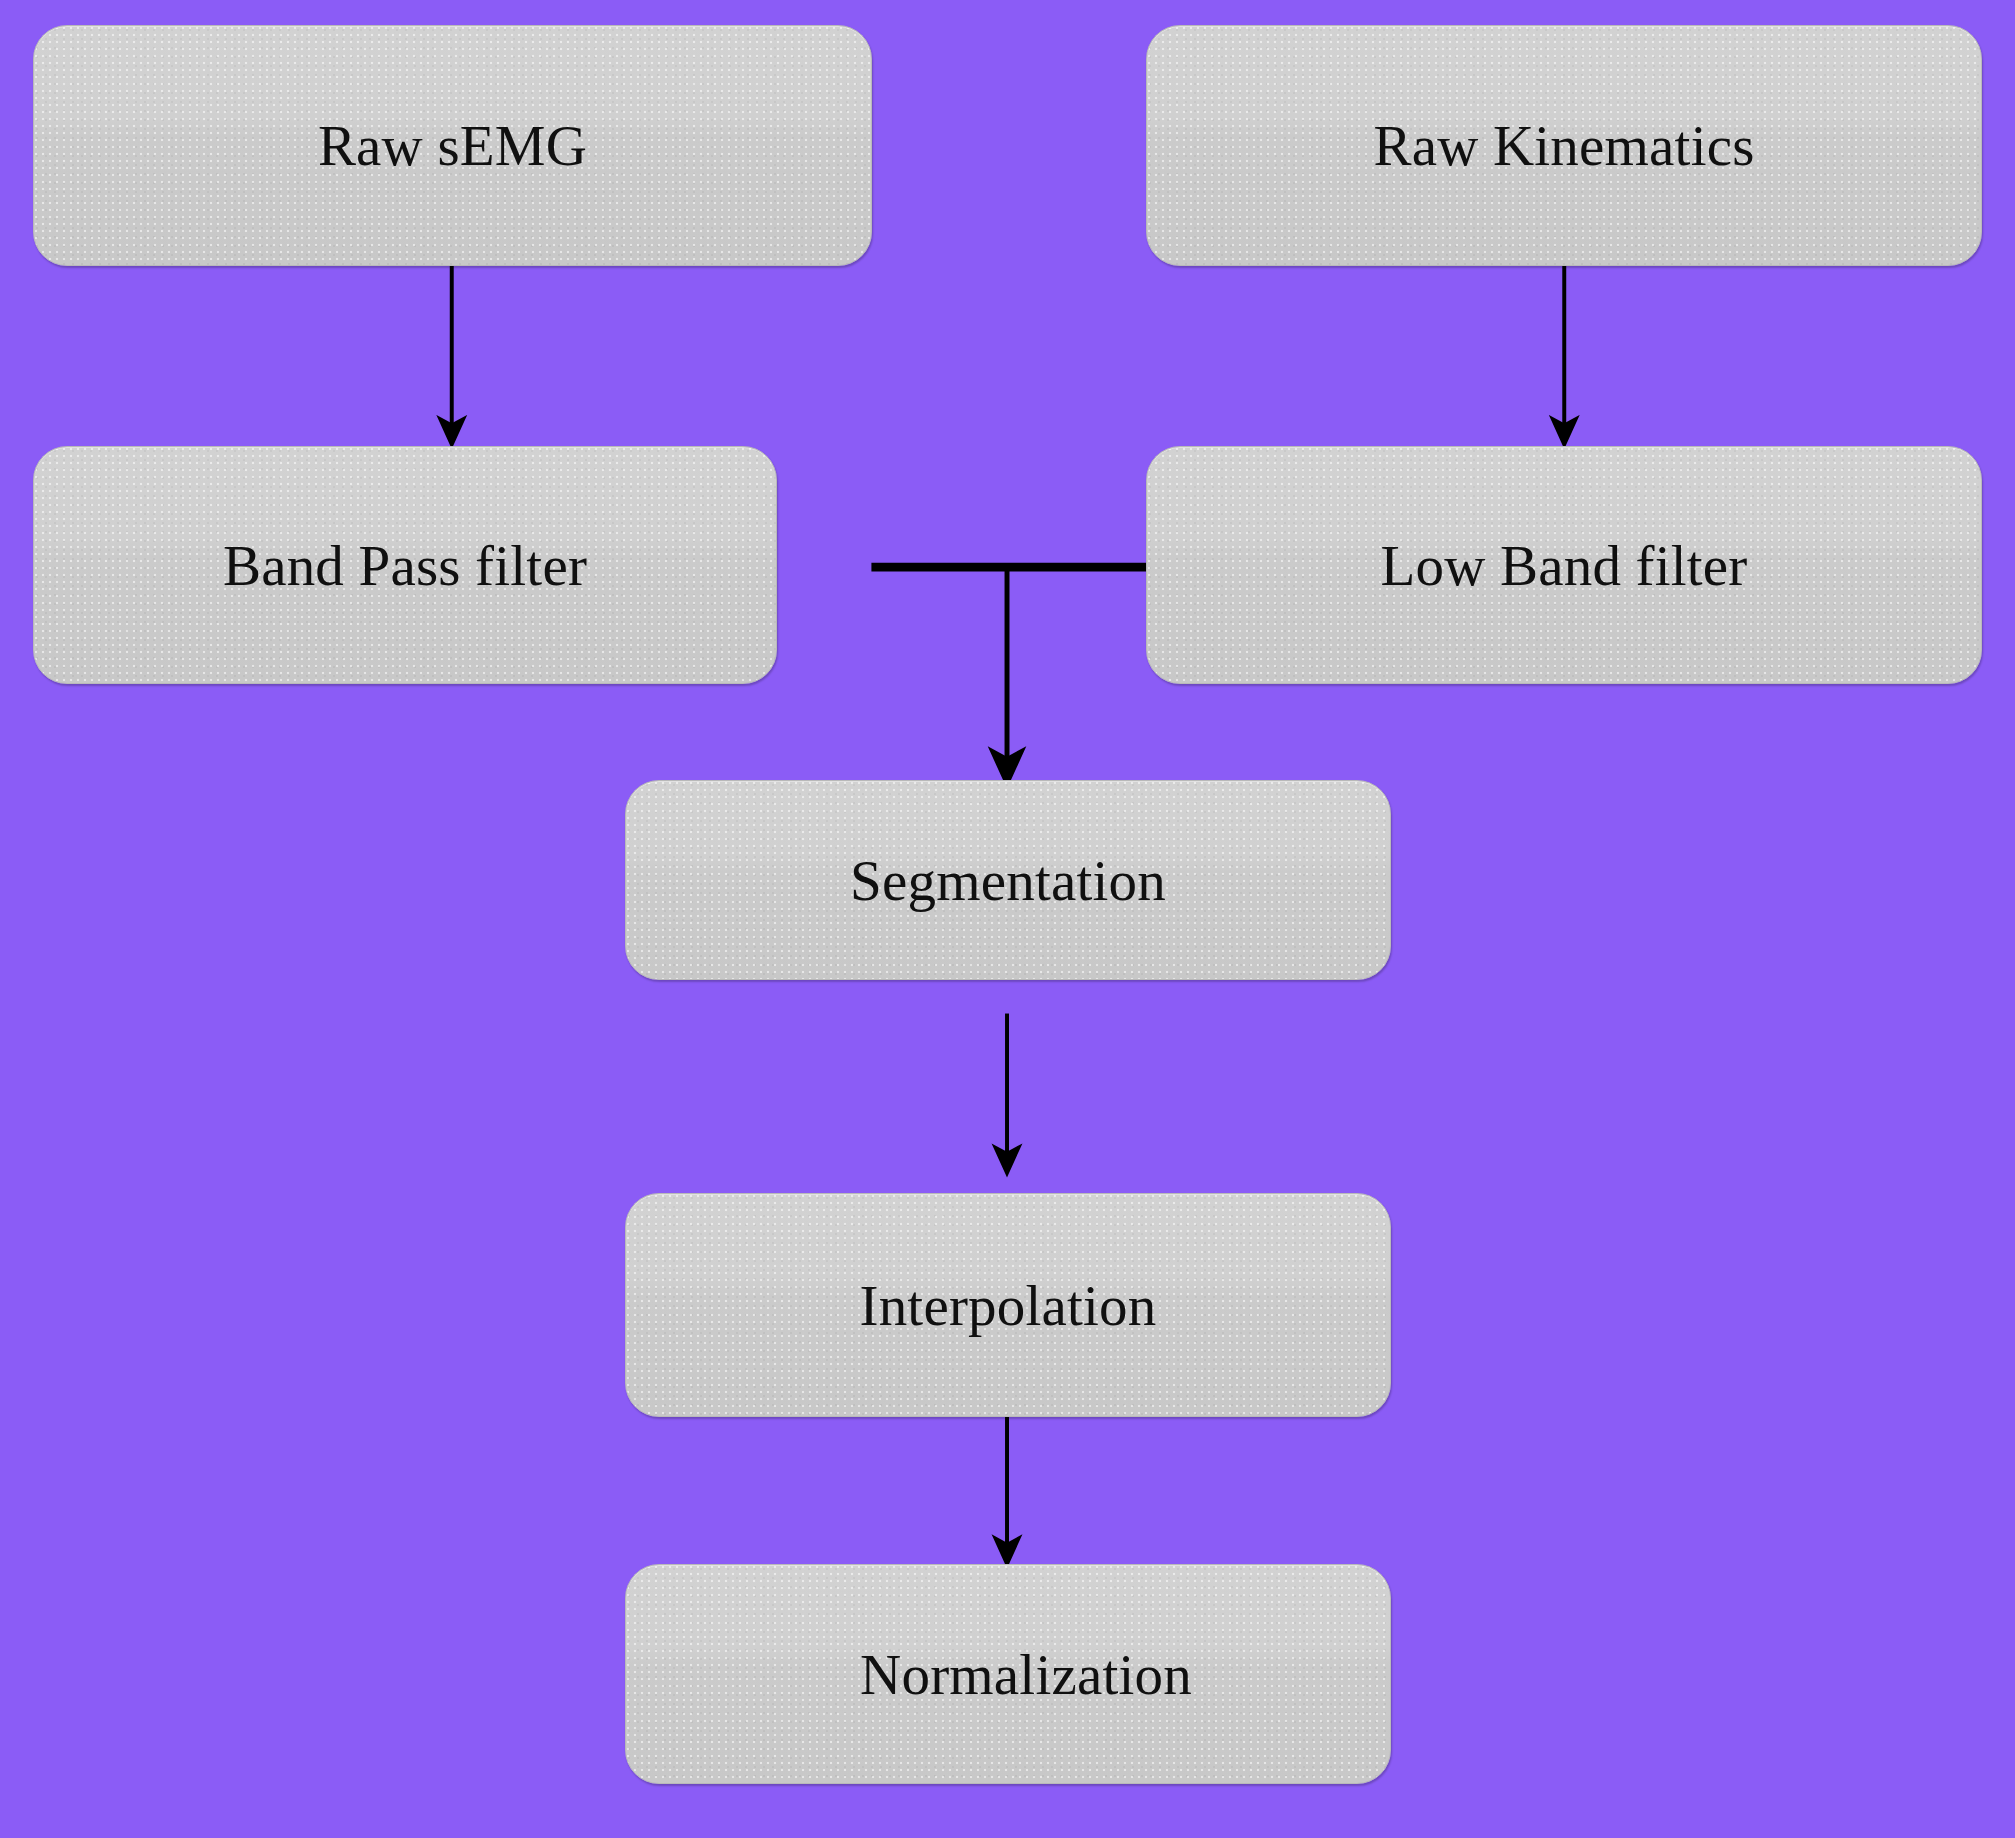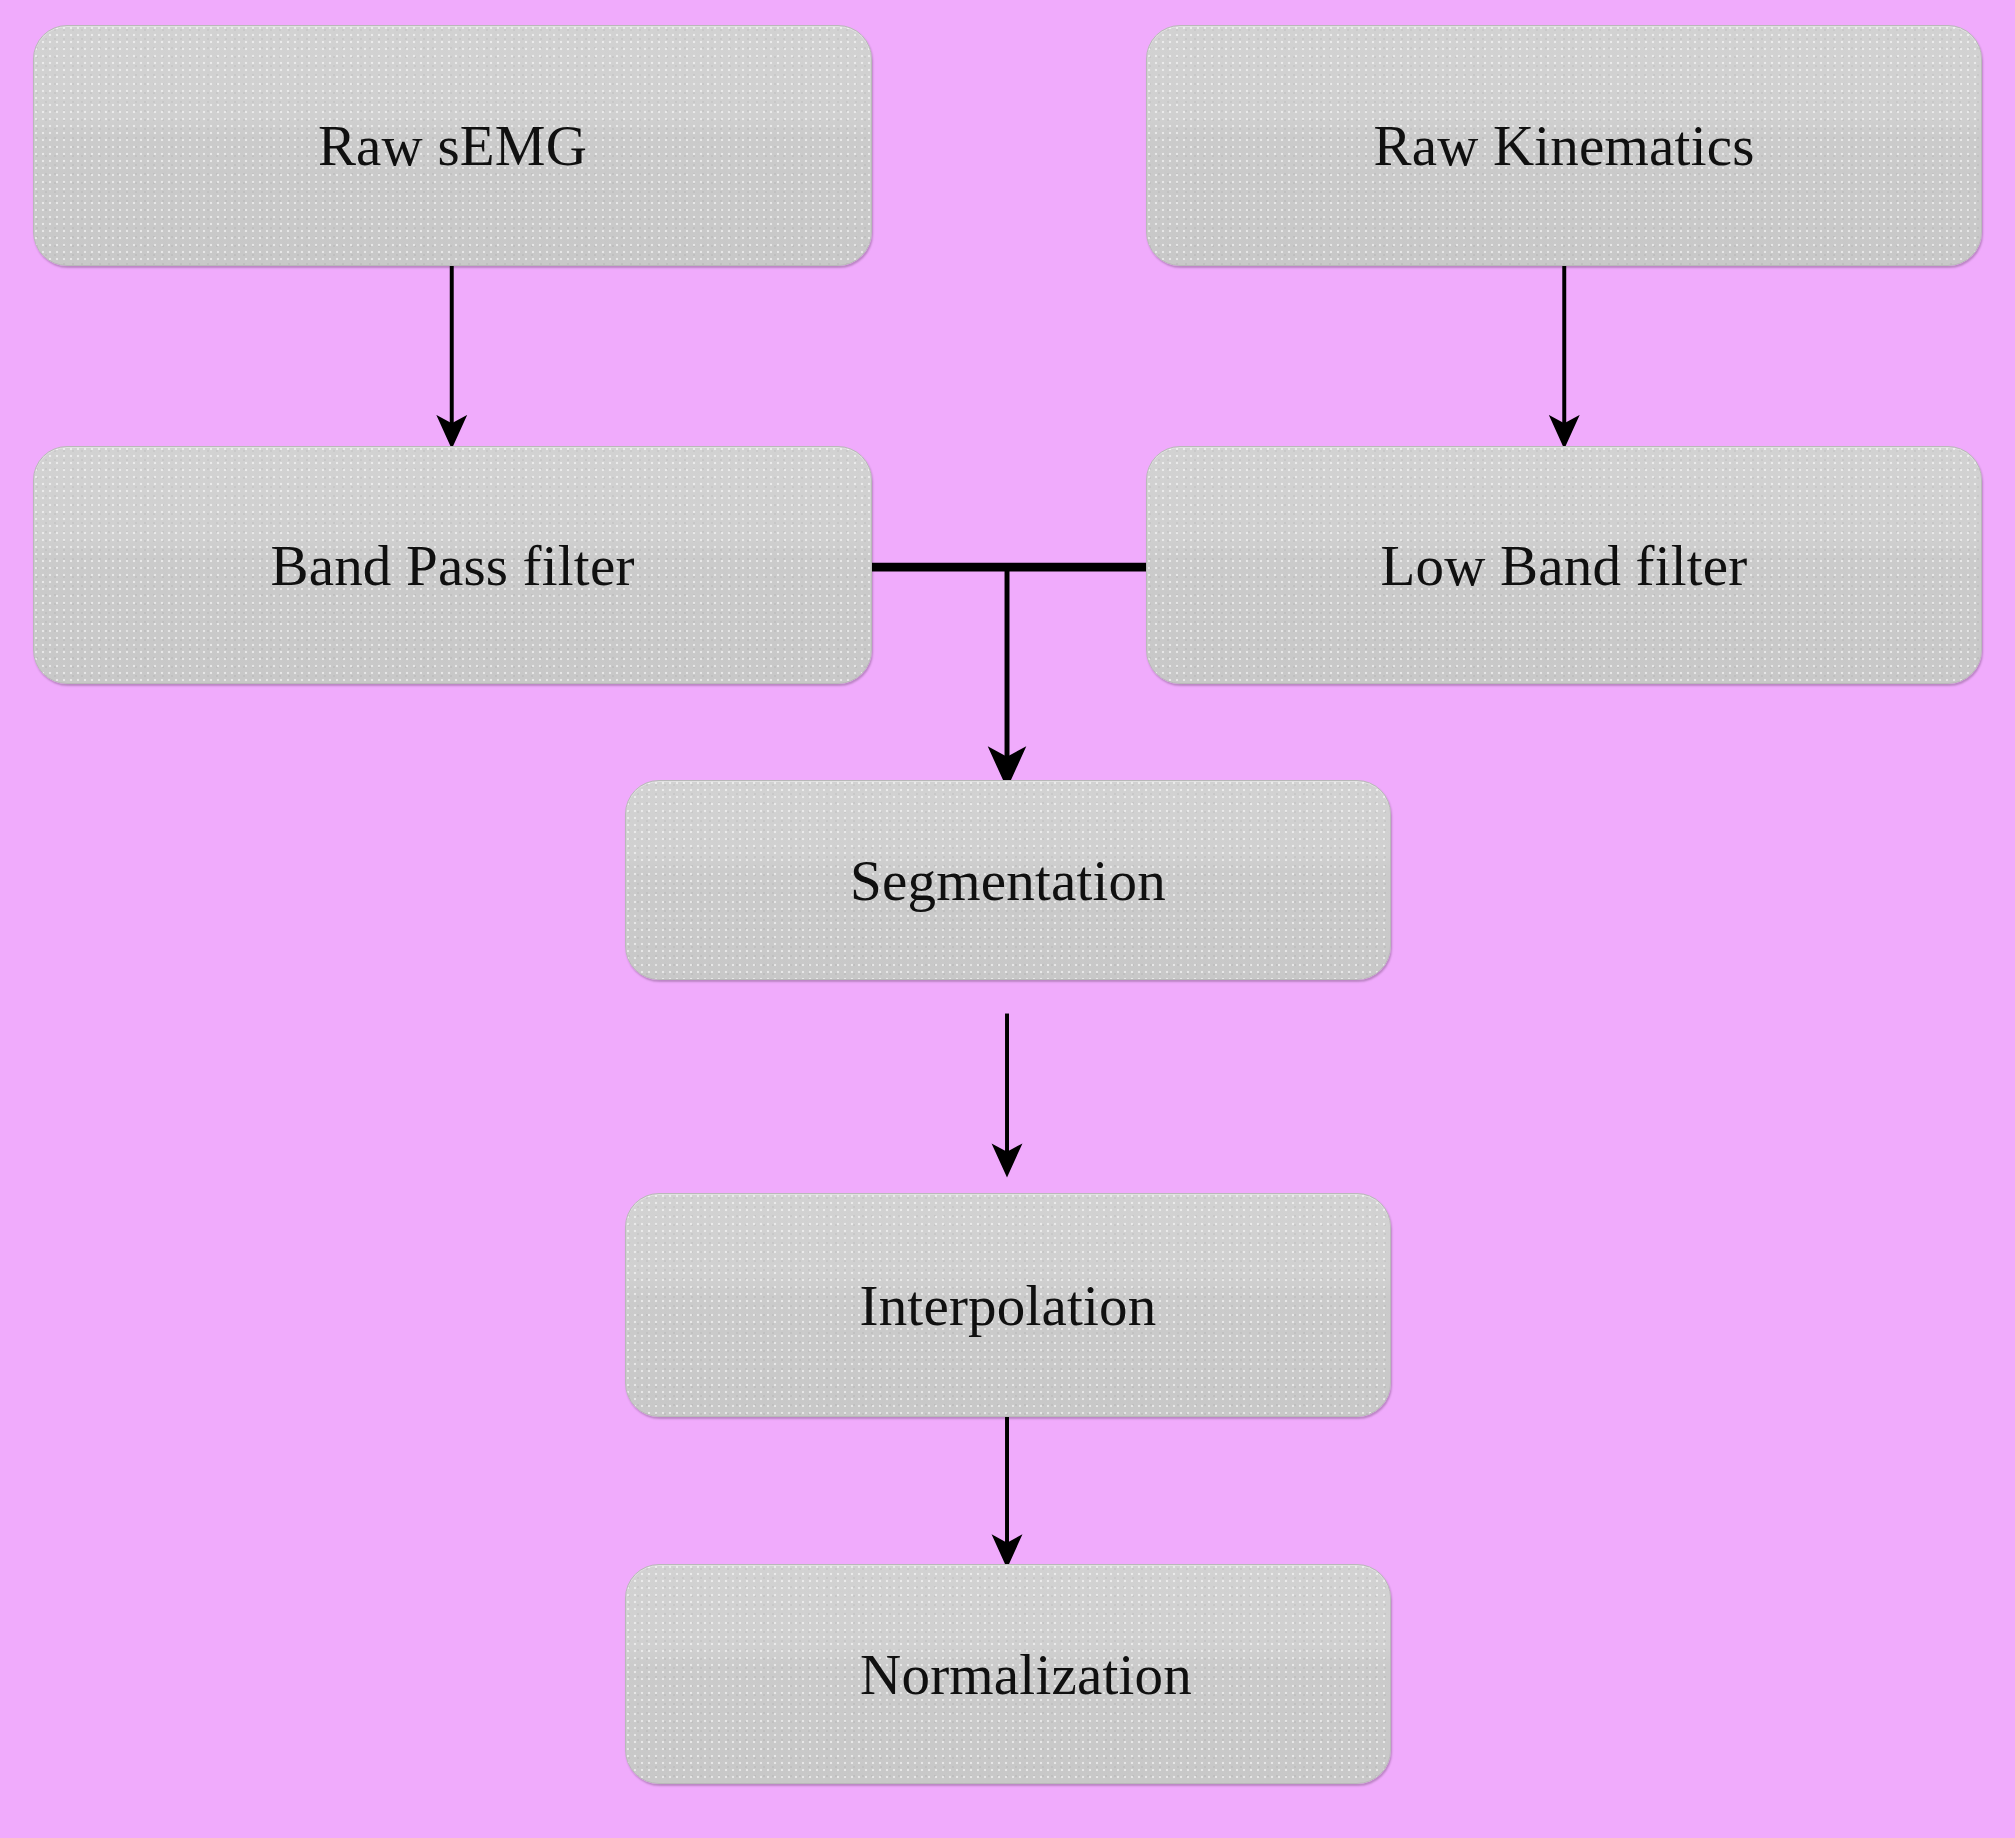--- a/index.html
+++ b/index.html
@@ -4,21 +4,21 @@
 <style>
   html, body {
     margin: 0;
     padding: 0;
     background: #ffffff;
   }
   #canvas {
     position: relative;
     width: 2016px;
     height: 1838px;
-    background: #f0abfc;
+    background: #8b5cf6;
     overflow: hidden;
     font-family: "Liberation Serif", "DejaVu Serif", serif;
   }
   .node {
     position: absolute;
     box-sizing: border-box;
     border-radius: 34px;
     background:
       
       radial-gradient(circle at 2px 2px, rgba(255,255,255,0.55) 1px, rgba(0,0,0,0) 1.6px) 0 0 / 7px 7px,
@@ -75,21 +75,21 @@
   </svg>
 
   <div class="node" style="left:33px; top:25px; width:839px; height:241px;">
     <span class="label">Raw sEMG</span>
   </div>
 
   <div class="node" style="left:1146px; top:25px; width:836px; height:241px;">
     <span class="label">Raw  Kinematics</span>
   </div>
 
-  <div class="node" style="left:33px; top:446px; width:839px; height:238px;">
+  <div class="node" style="left:33px; top:446px; width:744px; height:238px;">
     <span class="label">Band Pass filter</span>
   </div>
 
   <div class="node" style="left:1146px; top:446px; width:836px; height:238px;">
     <span class="label">Low Band filter</span>
   </div>
 
   <div class="node" style="left:625px; top:780px; width:766px; height:200px;">
     <span class="label">Segmentation</span>
   </div>

